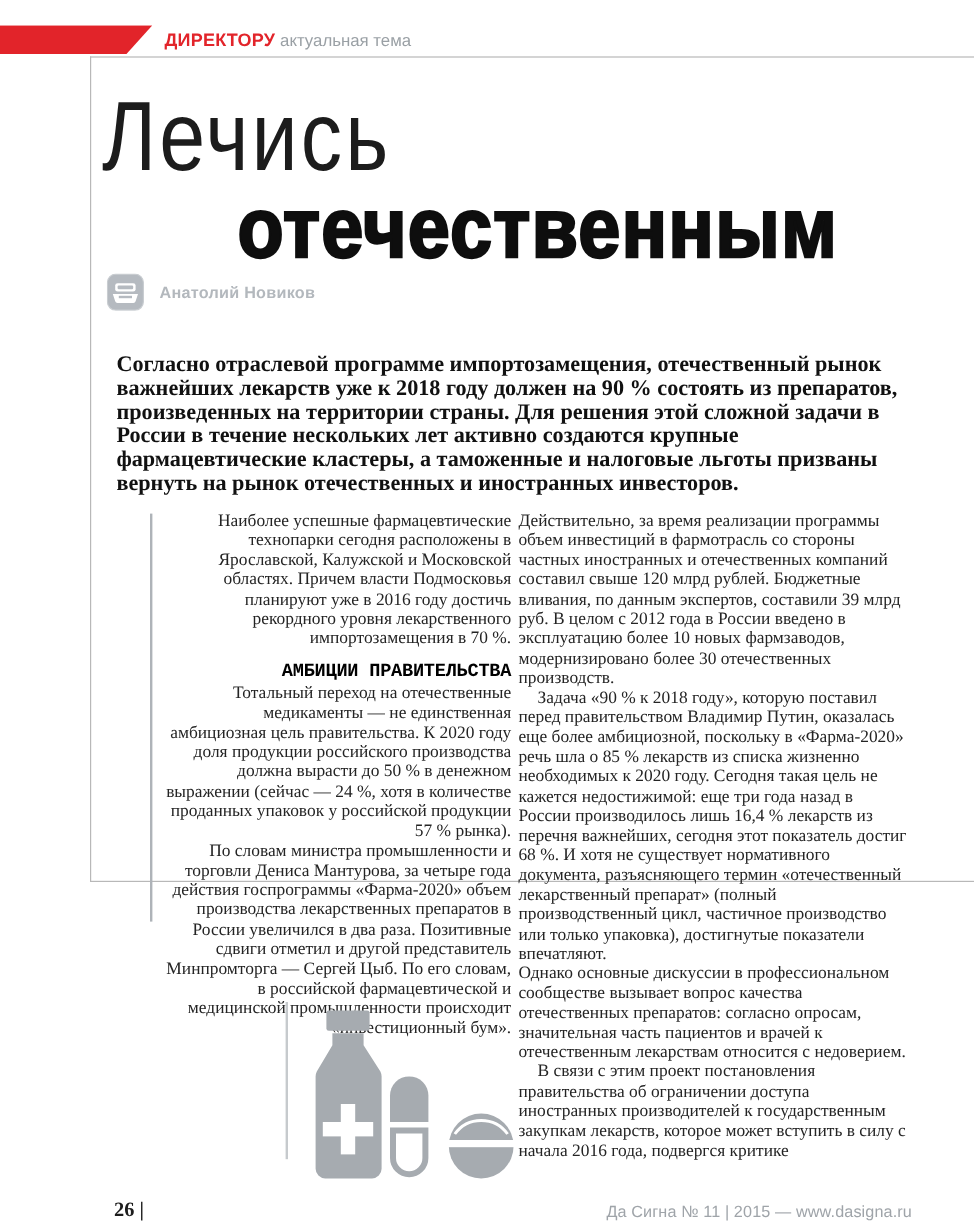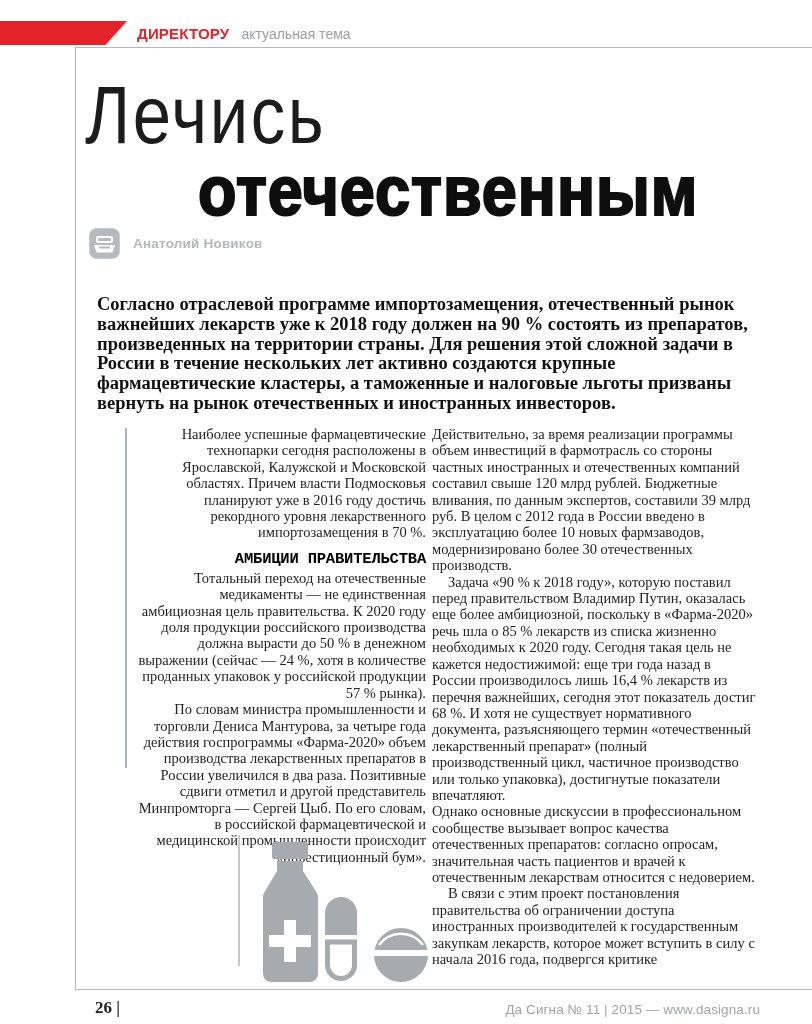--- a/index.html
+++ b/index.html
@@ -9,24 +9,24 @@
     font-family:"Liberation Sans", sans-serif; overflow:hidden; color:#222;
   }
   
   .ribbon {
     position:absolute; left:0; top:21px; width:127px; height:24px;
     background:#e2242a;
     clip-path:polygon(0 0, 100% 0, 83% 100%, 0 100%);
   }
   .kicker-row { position:absolute; left:137px; top:25px; white-space:nowrap; }
   .kicker { color:#e2242a; font-weight:bold; font-size:15px; letter-spacing:0.2px; }
-  .kicker-sub { color:#9aa0a5; font-size:14px; margin-left:12px; }
+  .kicker-sub { color:#9aa0a5; font-size:14px; margin-left:4px; }
   
   .content-box {
-    position:absolute; left:75px; top:47px; width:737px; height:943px;
+    position:absolute; left:75px; top:47px; width:737px; height:688px;
     border:1px solid #b8b8b8; border-right:none; background:#fff;
   }
   
   .title1 {
     position:absolute; left:9px; top:26px;
     font-size:82px; line-height:1; font-weight:300; color:#1c1c1c;
     letter-spacing:3px; transform:scaleX(0.84); transform-origin:left top;
     white-space:nowrap;
   }
   .title2 {

